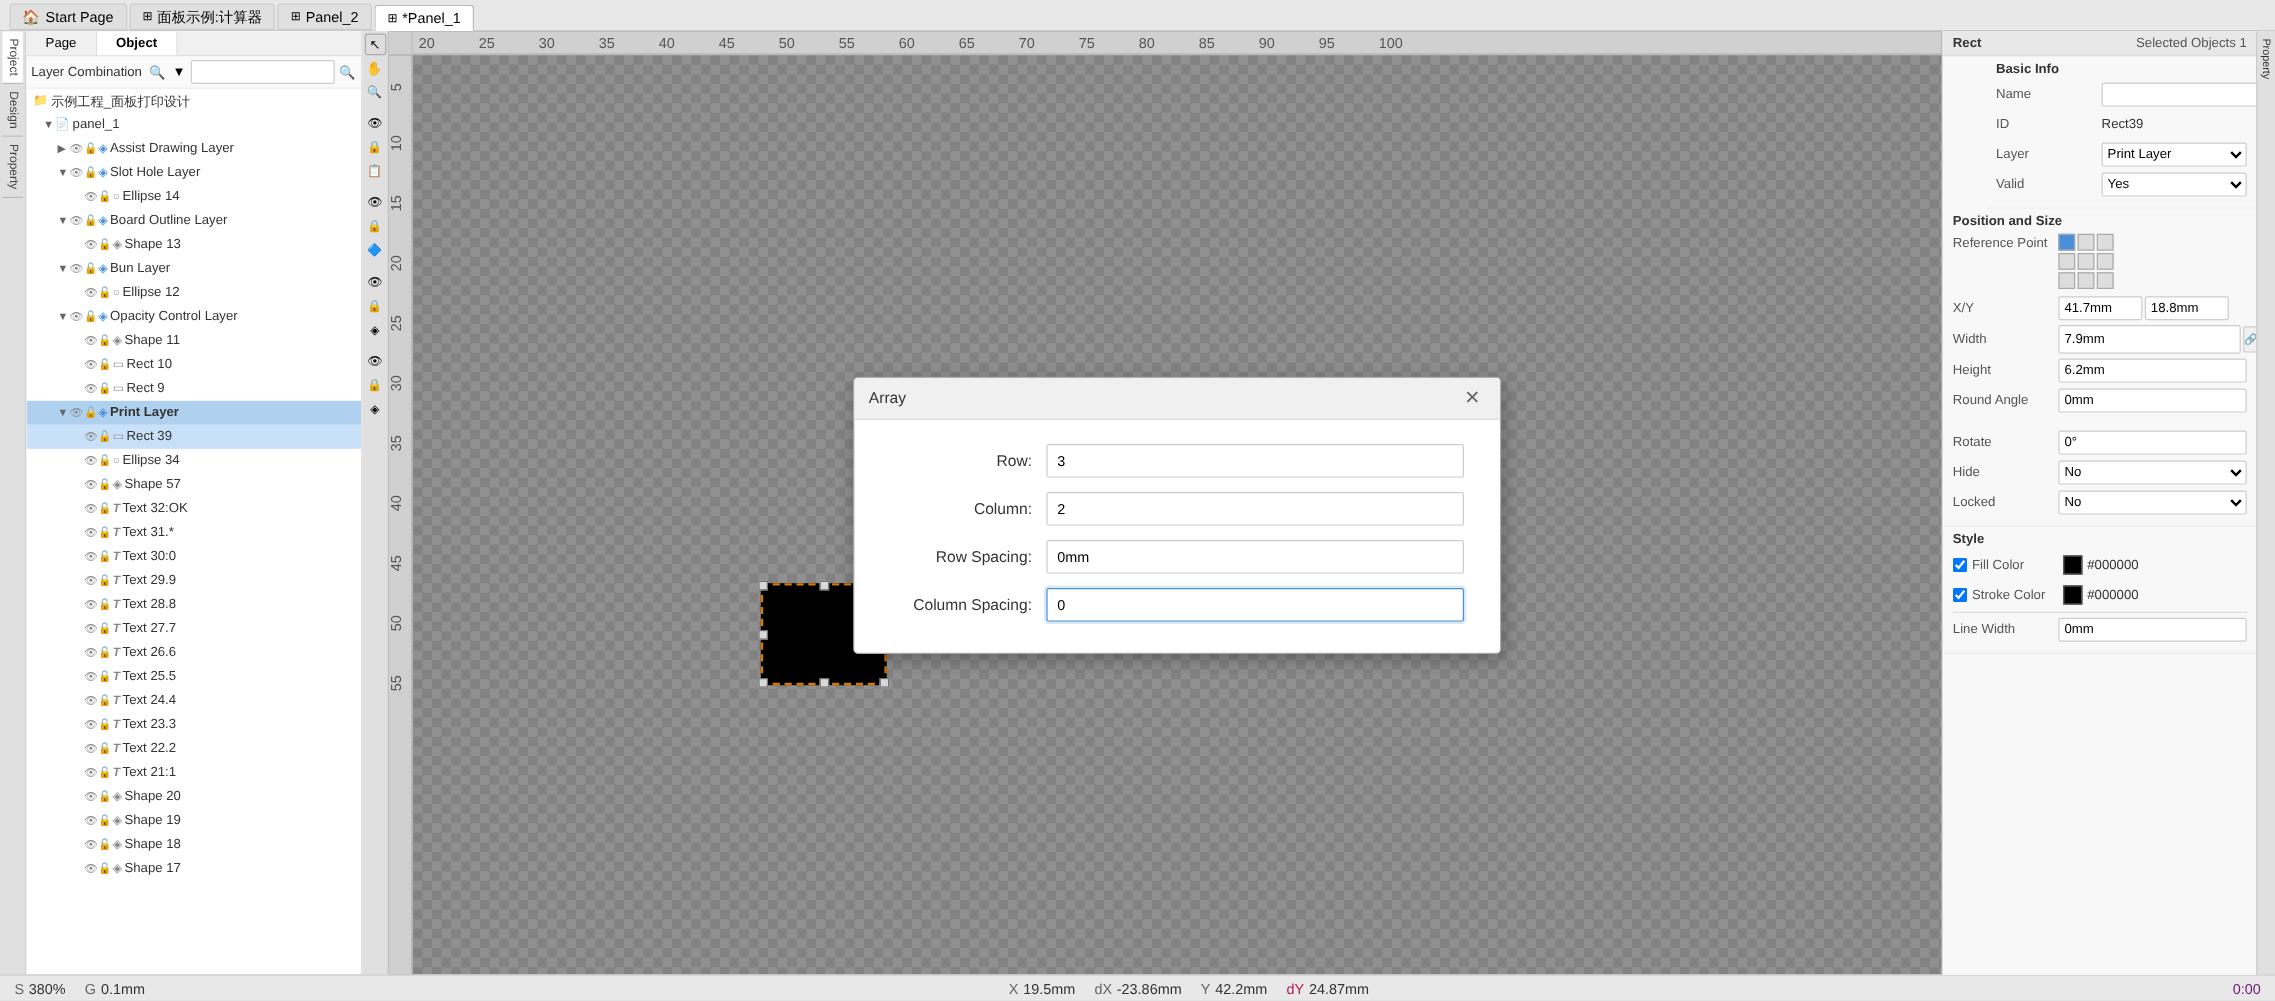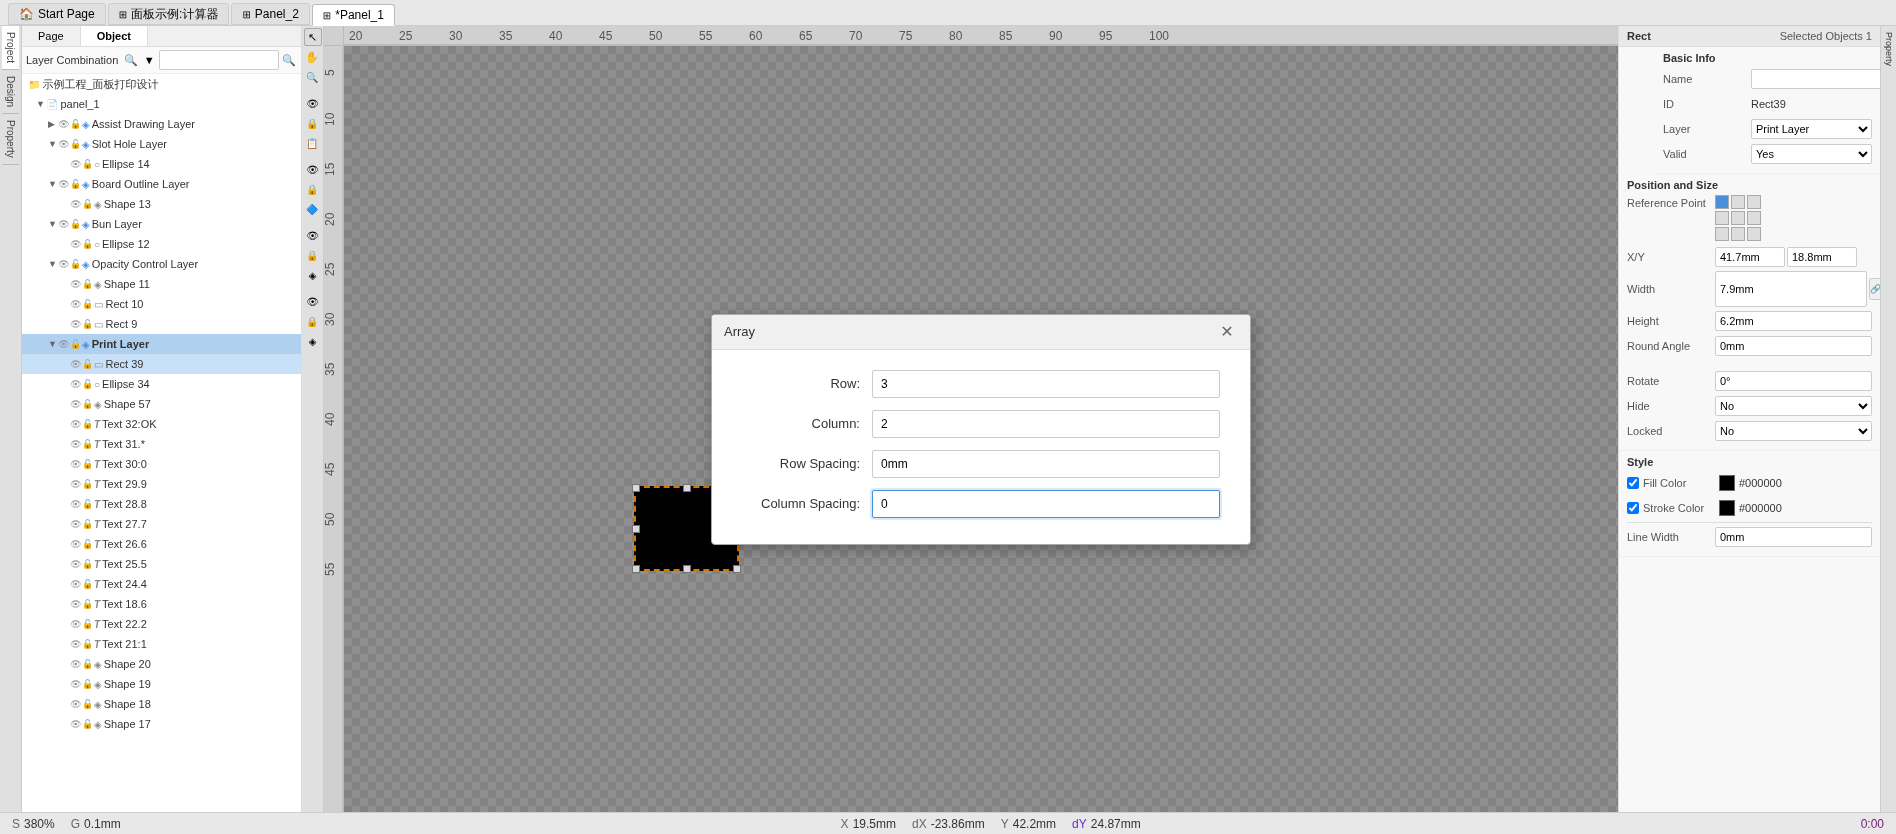--- a/index.html
+++ b/index.html
@@ -287,21 +287,21 @@
           <span style="font-size:10px; color:#888; margin-right:2px; font-weight:bold; font-style:italic;">T</span>
           <span style="font-size:11px; color:#333;">Text 24.4</span>
         </div>
 
         <div style="display:flex; align-items:center; padding:2px 2px; cursor:pointer; height:20px; white-space:nowrap;">
           <span style="width:36px;"></span>
           <span style="width:10px;"></span>
           <span style="font-size:9px; width:12px; color:#888;">👁</span>
           <span style="font-size:9px; width:12px; color:#888;">🔓</span>
           <span style="font-size:10px; color:#888; margin-right:2px; font-weight:bold; font-style:italic;">T</span>
-          <span style="font-size:11px; color:#333;">Text 18.6</span>
+          <span style="font-size:11px; color:#333;">Text 23.3</span>
         </div>
 
         <div style="display:flex; align-items:center; padding:2px 2px; cursor:pointer; height:20px; white-space:nowrap;">
           <span style="width:36px;"></span>
           <span style="width:10px;"></span>
           <span style="font-size:9px; width:12px; color:#888;">👁</span>
           <span style="font-size:9px; width:12px; color:#888;">🔓</span>
           <span style="font-size:10px; color:#888; margin-right:2px; font-weight:bold; font-style:italic;">T</span>
           <span style="font-size:11px; color:#333;">Text 22.2</span>
         </div>
@@ -529,21 +529,21 @@
         </div>
 
         <div style="display:flex; align-items:center; margin-bottom:3px; min-height:22px;">
           <span style="width:88px; font-size:11px; color:#555; flex-shrink:0;">X/Y</span>
           <input type="text" style="width: 70px; height: 20px; border: 1px solid rgb(204, 204, 204); padding: 0px 4px; font-size: 11px; background: rgb(255, 255, 255); border-radius: 2px;" value="41.7mm">
           <input type="text" style="width: 70px; height: 20px; border: 1px solid rgb(204, 204, 204); padding: 0px 4px; font-size: 11px; background: rgb(255, 255, 255); border-radius: 2px; margin-left: 2px;" value="18.8mm">
         </div>
 
         <div style="display:flex; align-items:center; margin-bottom:3px; min-height:22px;">
           <span style="width:88px; font-size:11px; color:#555; flex-shrink:0;">Width</span>
-          <input type="text" style="flex: 1 1 0%; height: 36px; border: 1px solid rgb(204, 204, 204); padding: 0px 4px; font-size: 11px; background: rgb(255, 255, 255); border-radius: 2px;" value="7.9mm">
+          <input type="text" style="flex: 1 1 0%; height: 24px; border: 1px solid rgb(204, 204, 204); padding: 0px 4px; font-size: 11px; background: rgb(255, 255, 255); border-radius: 2px;" value="7.9mm">
           <button style="width:18px; height:22px; border:1px solid #ccc; background:#f0f0f0; cursor:pointer; font-size:9px; margin-left:2px; border-radius:2px; display:flex; align-items:center; justify-content:center;">🔗</button>
         </div>
 
         <div style="display:flex; align-items:center; margin-bottom:3px; min-height:22px;">
           <span style="width:88px; font-size:11px; color:#555; flex-shrink:0;">Height</span>
           <input type="text" style="flex: 1 1 0%; height: 20px; border: 1px solid rgb(204, 204, 204); padding: 0px 4px; font-size: 11px; background: rgb(255, 255, 255); border-radius: 2px;" value="6.2mm">
         </div>
 
         <div style="display:flex; align-items:center; margin-bottom:13px; min-height:22px;">
           <span style="width:88px; font-size:11px; color:#555; flex-shrink:0;">Round Angle</span>
@@ -621,19 +621,19 @@
     </div>
     <div style="display:flex; gap:4px; align-items:center;">
       <span style="color:#666;">dX</span>
       <span>-23.86mm</span>
     </div>
     <div style="display:flex; gap:4px; align-items:center;">
       <span style="color:#666;">Y</span>
       <span>42.2mm</span>
     </div>
     <div style="display:flex; gap:4px; align-items:center;">
-      <span style="color:#6d28d9;text-align:right;">dY</span>
+      <span style="color:#be185d;text-align:right;">dY</span>
       <span>24.87mm</span>
     </div>
     <div style="flex:1;"></div>
     <span style="color:#701a75;">0:00</span>
   </div>
 </div>
 
 </body></html>

